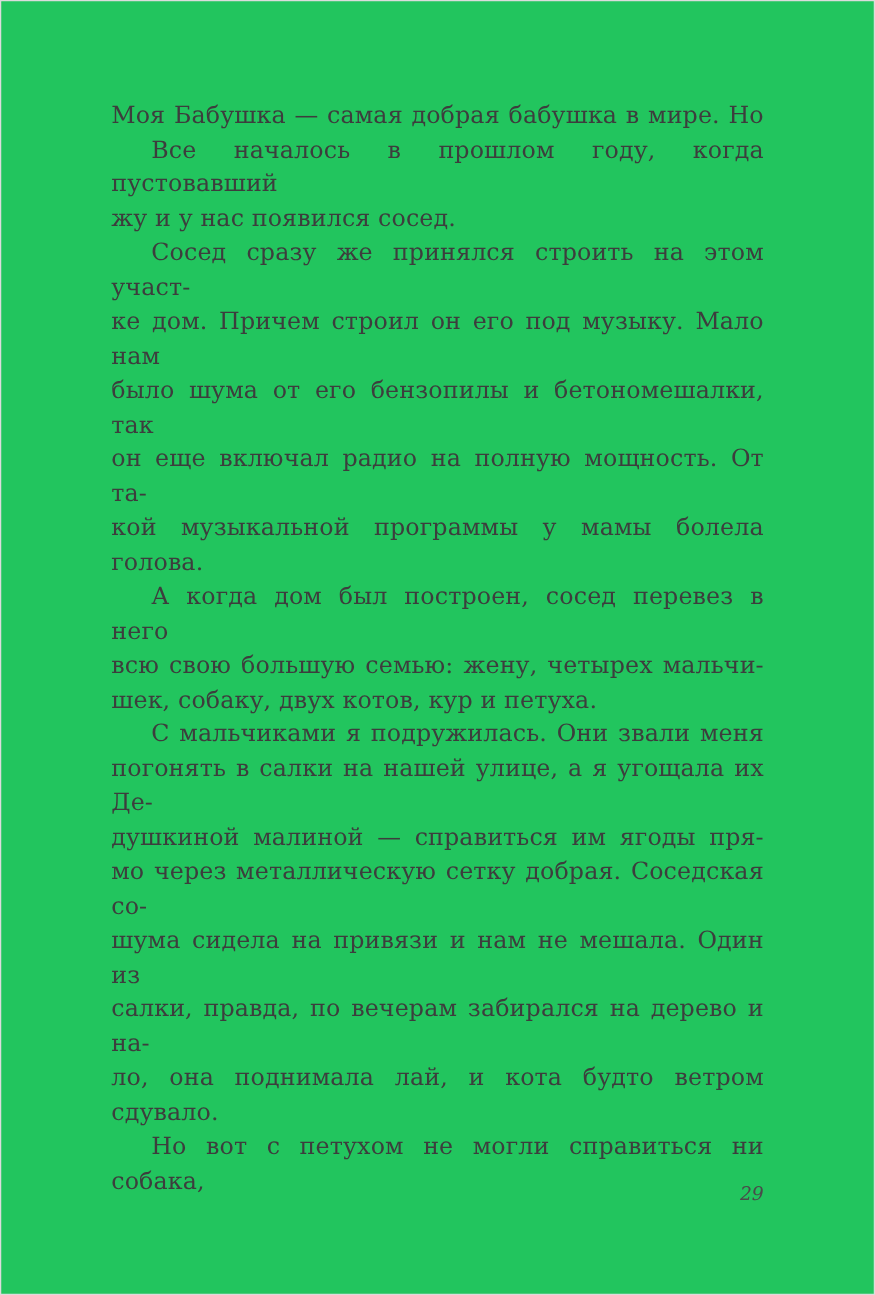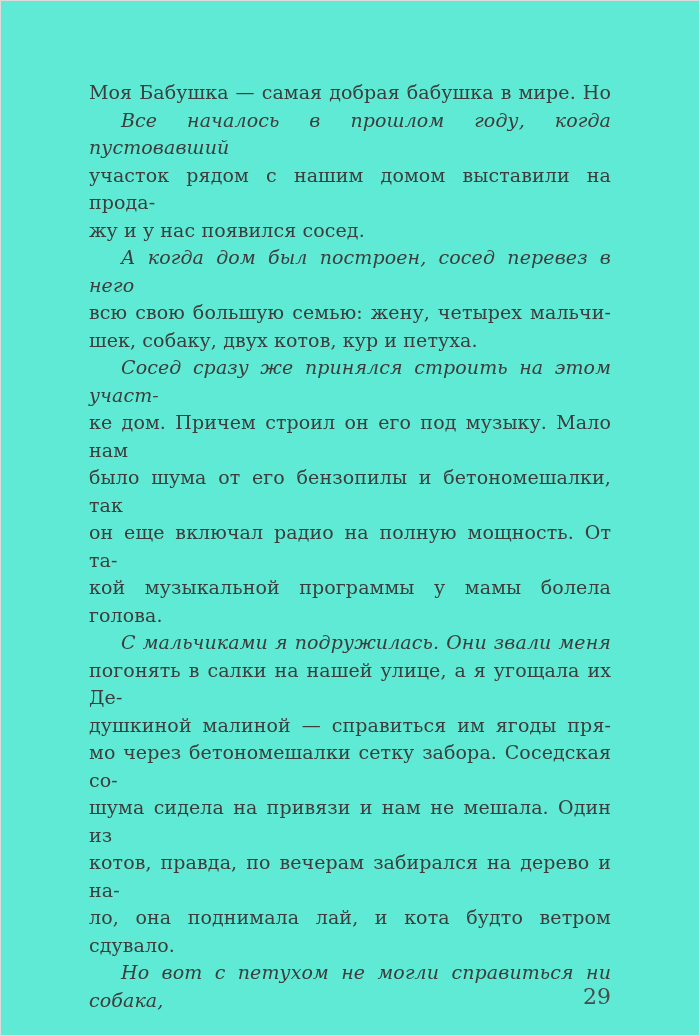--- a/index.html
+++ b/index.html
@@ -30,64 +30,63 @@
     line-height: 27.5px;
     text-align: justify;
     text-align-last: justify;
     letter-spacing: 0.1px;
   }
   .line.last {
     text-align-last: left;
   }
   .line.indent {
     text-indent: 32px;
-    font-style: italic;
   }
   .page-number {
     position: absolute;
     right: 88px;
-    top: 984px;
-    font-size: 22px;
+    top: 942px;
+    font-size: 15px;
     line-height: 24px;
     color: #4a4a4a;
     font-family: "DejaVu Serif", "Liberation Serif", serif;
+    font-style: italic;
   }
 </style>
 </head>
 <body>
 
-<div class="page" style="color: rgb(61, 61, 61); background: #5eead4;">
+<div class="page" style="color: rgb(61, 61, 61); background: #22c55e;">
   <div class="text-block" id="text-block">
       <div class="paragraph">
         <div class="line">Моя Бабушка — самая добрая бабушка в мире. Но</div>
       </div>
       <div class="paragraph">
         <div class="line indent">Все началось в прошлом году, когда пустовавший</div>
-        <div class="line">участок рядом с нашим домом выставили на прода-</div>
         <div class="line last">жу и у нас появился сосед.</div>
-      </div>
-      <div class="paragraph">
-        <div class="line indent">А когда дом был построен, сосед перевез в него</div>
-        <div class="line">всю свою большую семью: жену, четырех мальчи-</div>
-        <div class="line last">шек, собаку, двух котов, кур и петуха.</div>
       </div>
       <div class="paragraph">
         <div class="line indent">Сосед сразу же принялся строить на этом участ-</div>
         <div class="line">ке дом. Причем строил он его под музыку. Мало нам</div>
         <div class="line">было шума от его бензопилы и бетономешалки, так</div>
         <div class="line">он еще включал радио на полную мощность. От та-</div>
         <div class="line last">кой музыкальной программы у мамы болела голова.</div>
       </div>
       <div class="paragraph">
+        <div class="line indent">А когда дом был построен, сосед перевез в него</div>
+        <div class="line">всю свою большую семью: жену, четырех мальчи-</div>
+        <div class="line last">шек, собаку, двух котов, кур и петуха.</div>
+      </div>
+      <div class="paragraph">
         <div class="line indent">С мальчиками я подружилась. Они звали меня</div>
         <div class="line">погонять в салки на нашей улице, а я угощала их Де-</div>
         <div class="line">душкиной малиной — справиться им ягоды пря-</div>
-        <div class="line">мо через бетономешалки сетку забора. Соседская со-</div>
+        <div class="line">мо через металлическую сетку добрая. Соседская со-</div>
         <div class="line">шума сидела на привязи и нам не мешала. Один из</div>
-        <div class="line">котов, правда, по вечерам забирался на дерево и на-</div>
+        <div class="line">салки, правда, по вечерам забирался на дерево и на-</div>
         <div class="line last">ло, она поднимала лай, и кота будто ветром сдувало.</div>
       </div>
       <div class="paragraph">
         <div class="line indent">Но вот с петухом не могли справиться ни собака,</div>
       </div>
     </div>
   <div class="page-number">29</div>
 </div>
 
 </body></html>

